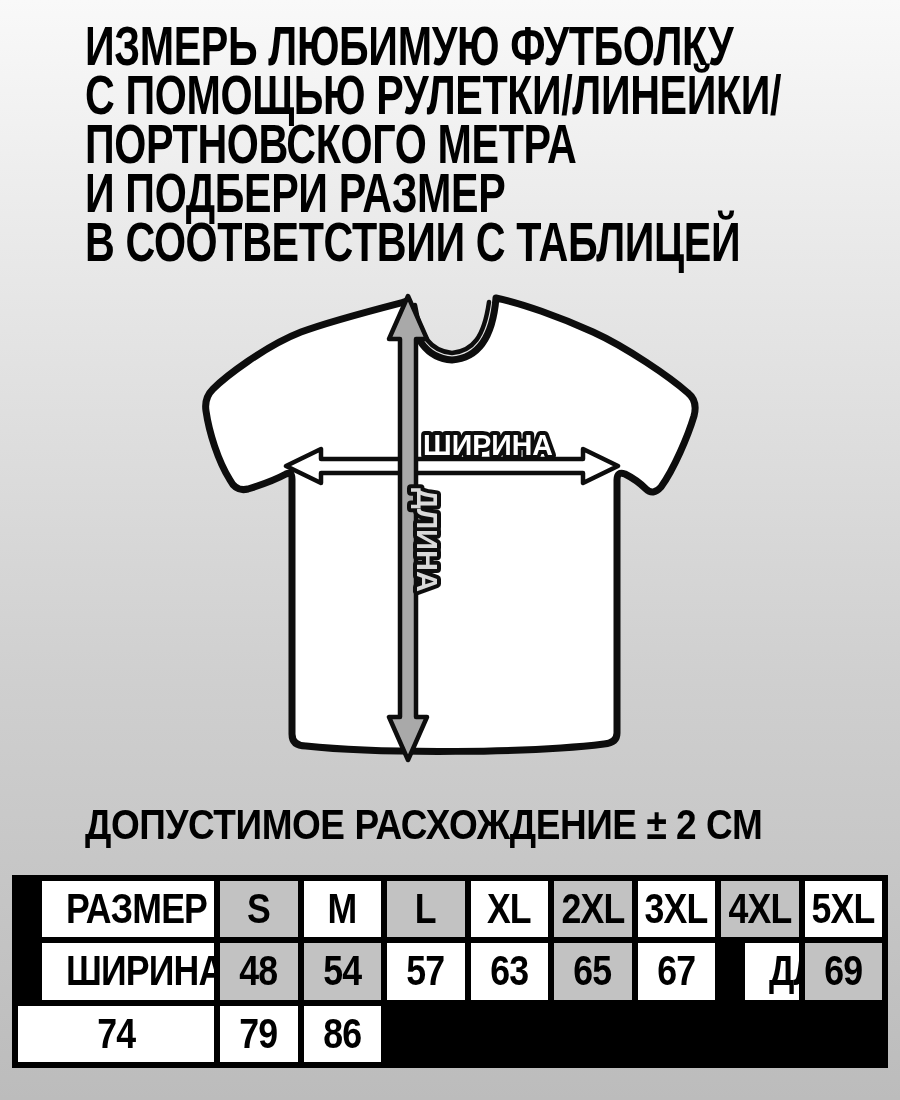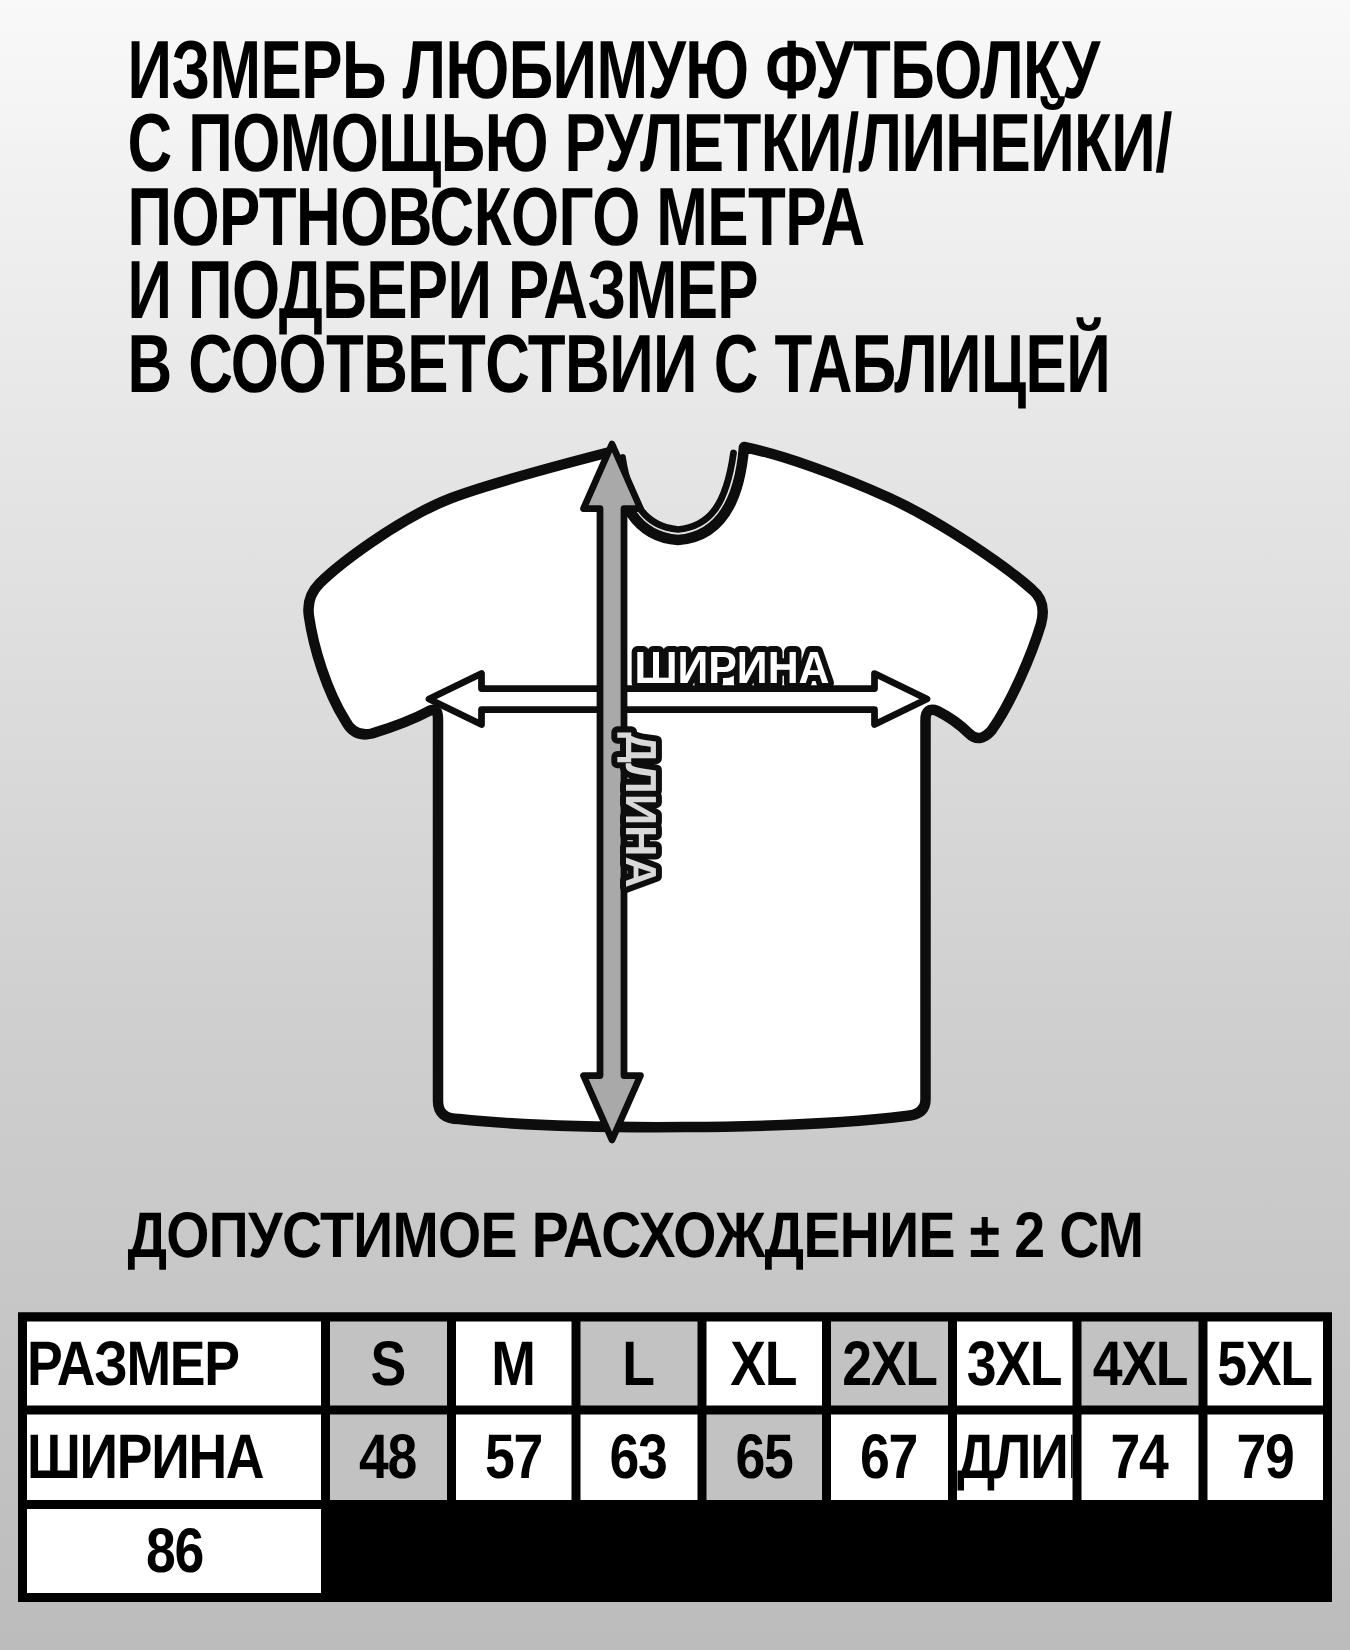--- a/index.html
+++ b/index.html
@@ -40,21 +40,21 @@
     display:grid;
     grid-template-columns:196px repeat(8,1fr);
     grid-template-rows:1fr 1fr 1fr;
     gap:6px;
   }
   .cell{
     background:#fff;display:flex;align-items:center;justify-content:center;
     font-size:42px;font-weight:700;overflow:hidden;
   }
   .cell.gray{background:#c2c2c2;}
-  .cell.rowlabel{justify-content:flex-start;}
+  .cell.rowlabel{justify-content:flex-start;padding-left:24px;margin-left:24px;}
   .cnd{
     display:inline-block;transform:scaleX(0.85);transform-origin:center;
     letter-spacing:-1px;white-space:nowrap;
   }
   .rowlabel .cnd{transform-origin:0 50%;}
 </style>
 </head>
 <body>
 
 <div class="hdr">
@@ -145,36 +145,42 @@
   <div class="cell">
       <span class="cnd">5XL</span>
     </div>
 
   <div class="cell rowlabel">
       <span class="cnd">ШИРИНА</span>
     </div>
   <div class="cell gray">
       <span class="cnd">48</span>
     </div>
+  <div class="cell gray">
+      <span class="cnd">54</span>
+    </div>
   <div class="cell">
       <span class="cnd">57</span>
     </div>
   <div class="cell">
       <span class="cnd">63</span>
     </div>
   <div class="cell gray">
       <span class="cnd">65</span>
     </div>
   <div class="cell">
       <span class="cnd">67</span>
     </div>
 
   <div class="cell rowlabel">
       <span class="cnd">ДЛИНА</span>
     </div>
+  <div class="cell gray">
+      <span class="cnd">69</span>
+    </div>
   <div class="cell">
       <span class="cnd">74</span>
     </div>
   <div class="cell">
       <span class="cnd">79</span>
     </div>
   <div class="cell">
       <span class="cnd">86</span>
     </div>
 </div>

